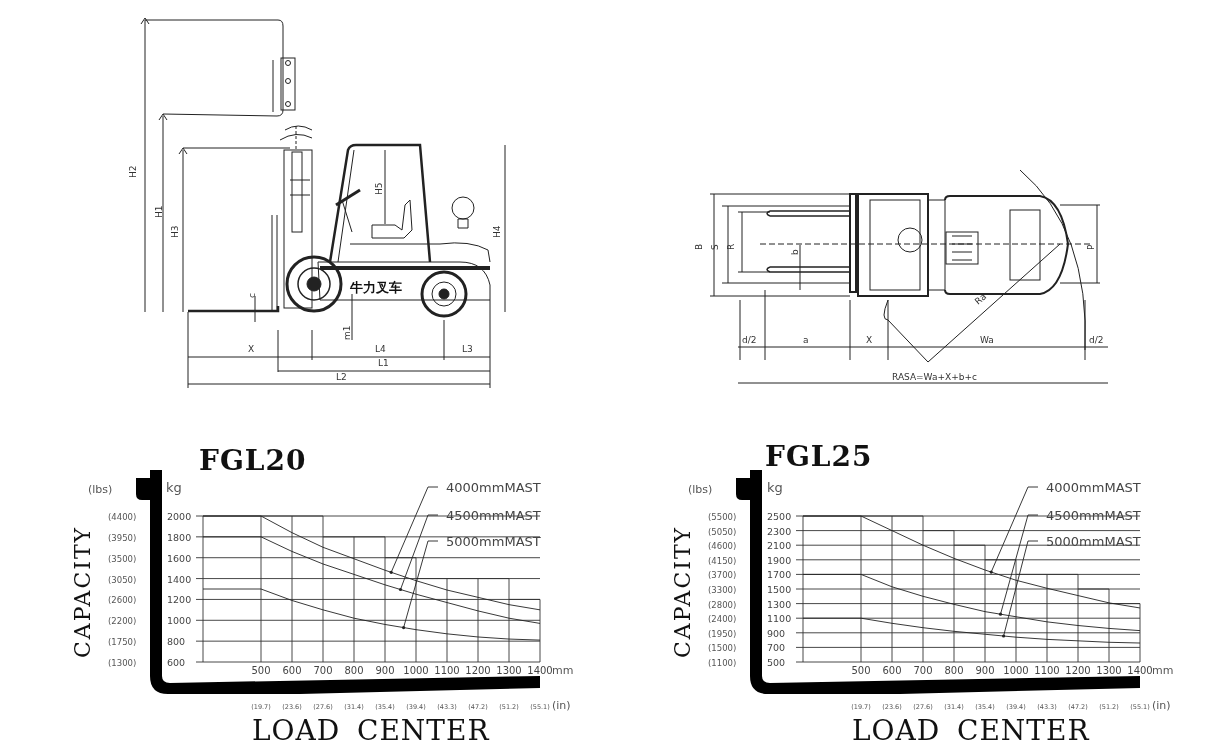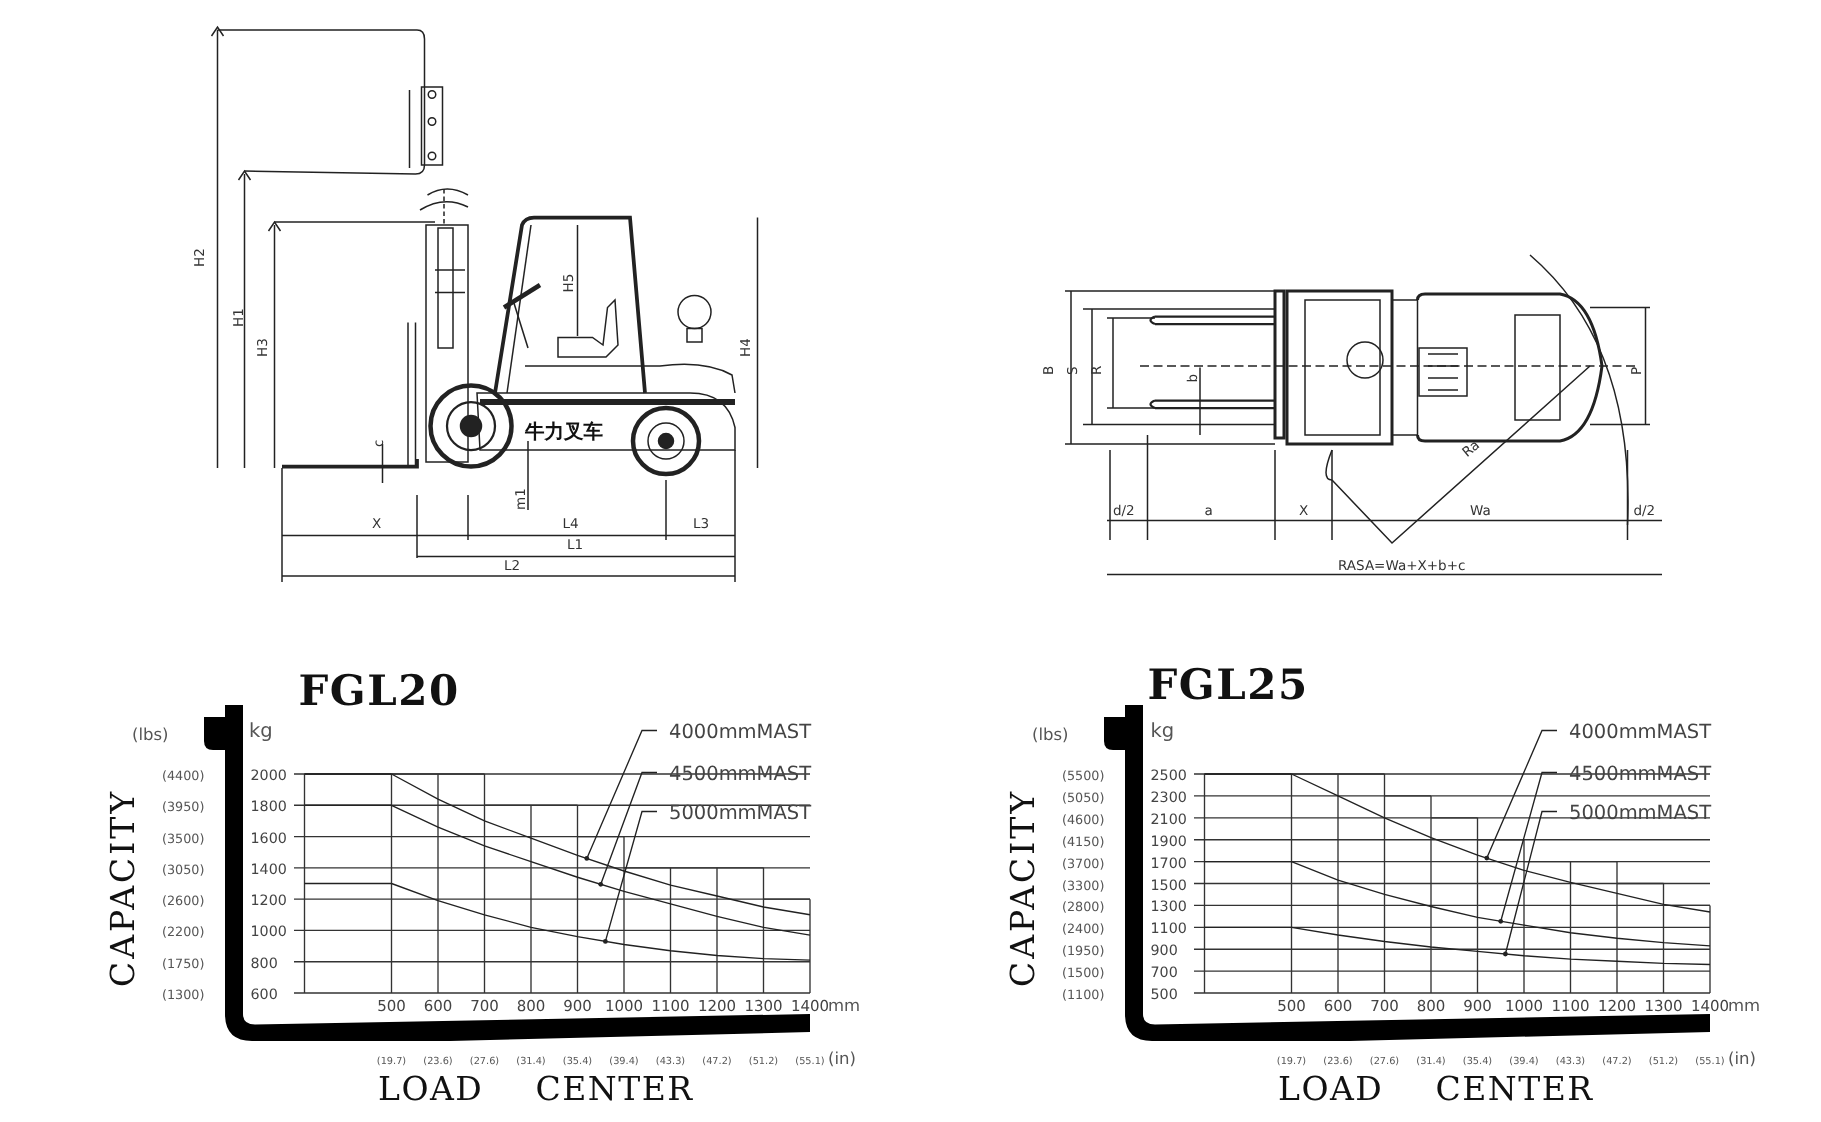--- a/index.html
+++ b/index.html
@@ -1,20 +1,20 @@
 <!DOCTYPE html>
 <html><head>
 <meta charset="utf-8">
 <style>
   html, body { margin:0; padding:0; background:#ffffff; }
   body { width:1214px; height:748px; position:relative; overflow:hidden; font-family:"DejaVu Sans", sans-serif; color:#000; }
   .abs { position:absolute; }
   svg text { font-family:"DejaVu Sans", sans-serif; }
   .title { position:absolute; font-family:"DejaVu Serif", serif; font-weight:bold; font-size:28px; letter-spacing:1px; color:#111; }
-  .bottom-label { position:absolute; font-family:"DejaVu Serif", serif; font-size:22px; color:#111; letter-spacing:1px; }
+  .bottom-label { position:absolute; font-family:"DejaVu Serif", serif; font-size:28px; color:#111; letter-spacing:1px; }
   .vlabel { position:absolute; font-family:"DejaVu Serif", serif; font-size:22px; letter-spacing:2px; transform:rotate(-90deg); transform-origin:left top; color:#111; }
 </style>
 </head>
 <body>
 
 <svg class="abs" style="left:0;top:0" width="600" height="400" viewBox="0 0 600 400">
   <g stroke="#222" stroke-width="1" fill="none">
 
     <path d="M145 20 L278 20 Q283 20 283 26 L283 110 Q283 116 277 116 L163 114"></path>
     <path d="M273 60 L273 112"></path>

